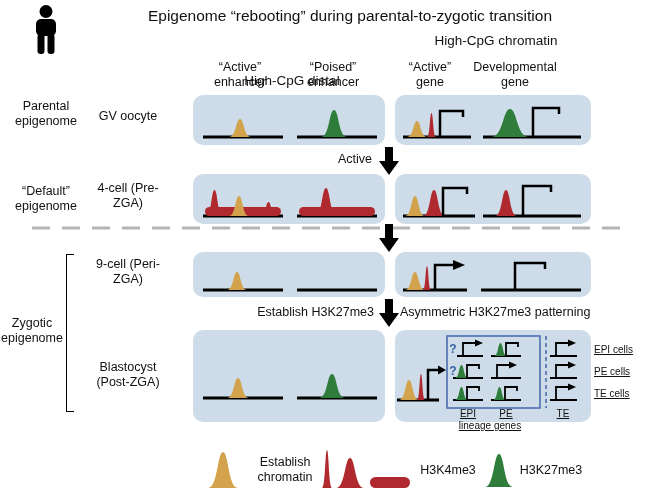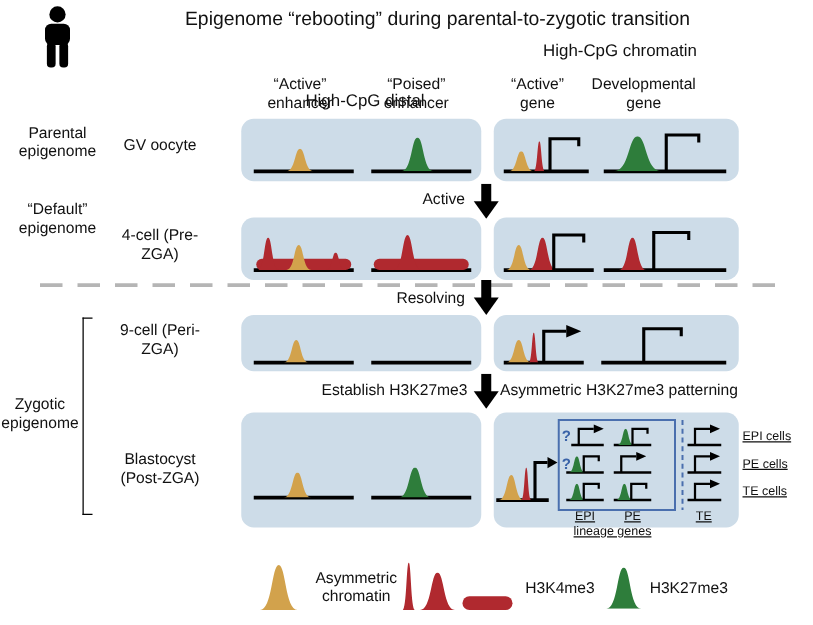--- a/index.html
+++ b/index.html
@@ -40,21 +40,21 @@
 
   <div class="lbl hdr nw" style="left:198px;top:33px;width:188px;margin-top:40px;">High-CpG distal</div>
   <div class="lbl hdr nw" style="left:398px;top:33px;width:196px;">High-CpG chromatin</div>
 
   <div class="lbl" style="left:203px;top:60px;width:74px;">“Active” enhancer</div>
   <div class="lbl" style="left:296px;top:60px;width:74px;">“Poised” enhancer</div>
   <div class="lbl" style="left:462px;top:60px;width:106px;">Developmental gene</div>
   <div class="lbl" style="left:396px;top:60px;width:68px;">“Active” gene</div>
 
   <div class="lbl" style="left:6px;top:99px;width:80px;">Parental epigenome</div>
-  <div class="lbl" style="left:6px;top:160px;width:80px;">“Default” epigenome</div>
+  <div class="lbl" style="left:6px;top:184px;width:80px;">“Default” epigenome</div>
   <div class="lbl" style="left:0px;top:316px;width:64px;">Zygotic epigenome</div>
   <div style="position:absolute;left:66px;top:254px;width:7px;height:156px;border-left:1.5px solid #000;border-top:1.5px solid #000;border-bottom:1.5px solid #000;"></div>
 
   <div class="lbl" style="left:86px;top:109px;width:84px;">GV oocyte</div>
   <div class="lbl" style="left:90px;top:181px;width:76px;">4-cell (Pre-ZGA)</div>
   <div class="lbl" style="left:90px;top:257px;width:76px;">9-cell (Peri-ZGA)</div>
   <div class="lbl" style="left:86px;top:360px;width:84px;">Blastocyst (Post-ZGA)</div>
 
   <div class="panel" style="left:193px;top:95px;width:192px;height:50px;">
     <svg width="192" height="50">
@@ -102,21 +102,20 @@
       <polyline points="48,42 48,14 72,14 72,20" fill="none" stroke="#000" stroke-width="2.5"></polyline>
       <line x1="88" y1="42" x2="186" y2="42" stroke="#000" stroke-width="3"></line>
       <use href="#peak" x="100" y="16" width="22" height="26" fill="#B0292F"></use>
       <polyline points="128,42 128,12 156,12 156,18" fill="none" stroke="#000" stroke-width="2.5"></polyline>
     </svg>
   </div>
 
   <svg style="position:absolute;left:32px;top:226px;" width="588" height="4">
     <line x1="0" y1="2" x2="588" y2="2" stroke="#B5B5B5" stroke-width="3" stroke-dasharray="18 12"></line>
   </svg>
-  <div class="lbl right nw" style="left:240px;top:231px;width:132px;">Resolving</div>
   <svg style="position:absolute;left:377px;top:224px;" width="24" height="28" viewBox="0 0 24 28">
     <rect x="8" y="0" width="8" height="15" fill="#000"></rect>
       <polygon points="2,14 22,14 12,28" fill="#000"></polygon>
   </svg>
 
   <div class="panel" style="left:193px;top:252px;width:192px;height:45px;">
     <svg width="192" height="45">
       <line x1="10" y1="38" x2="90" y2="38" stroke="#000" stroke-width="3"></line>
       <use href="#peak" x="34" y="20" width="20" height="18" fill="#D2A24C"></use>
       <line x1="104" y1="38" x2="184" y2="38" stroke="#000" stroke-width="3"></line>
@@ -199,21 +198,21 @@
   <div class="lbl small nw" style="left:594px;top:366px;width:52px;text-align:left;">PE cells</div>
   <div class="lbl small nw" style="left:594px;top:388px;width:52px;text-align:left;">TE cells</div>
   <div class="lbl small" style="left:448px;top:408px;width:40px;">EPI</div>
   <div class="lbl small" style="left:486px;top:408px;width:40px;">PE</div>
   <div class="lbl small" style="left:543px;top:408px;width:40px;">TE</div>
   <div class="lbl small nw" style="left:440px;top:420px;width:100px;">lineage genes</div>
 
   <svg style="position:absolute;left:206px;top:448px;" width="34" height="40">
     <use href="#peak" x="2" y="4" width="30" height="36" fill="#D2A24C"></use>
   </svg>
-  <div class="lbl" style="left:244px;top:455px;width:82px;">Asymmetric chromatin</div>
+  <div class="lbl" style="left:244px;top:455px;width:82px;">Establish chromatin</div>
   <svg style="position:absolute;left:322px;top:448px;" width="92" height="41">
     <use href="#peak" x="0" y="2" width="10" height="38" fill="#B0292F"></use>
     <use href="#peak" x="14" y="10" width="28" height="30" fill="#B0292F"></use>
     <rect x="48" y="29" width="40" height="11" rx="5.5" fill="#B0292F"></rect>
   </svg>
   <div class="lbl nw" style="left:418px;top:463px;width:60px;">H3K4me3</div>
   <svg style="position:absolute;left:484px;top:452px;" width="30" height="36">
     <use href="#peak" x="1" y="2" width="28" height="33" fill="#2E7D3B"></use>
   </svg>
   <div class="lbl nw" style="left:518px;top:463px;width:66px;">H3K27me3</div>

